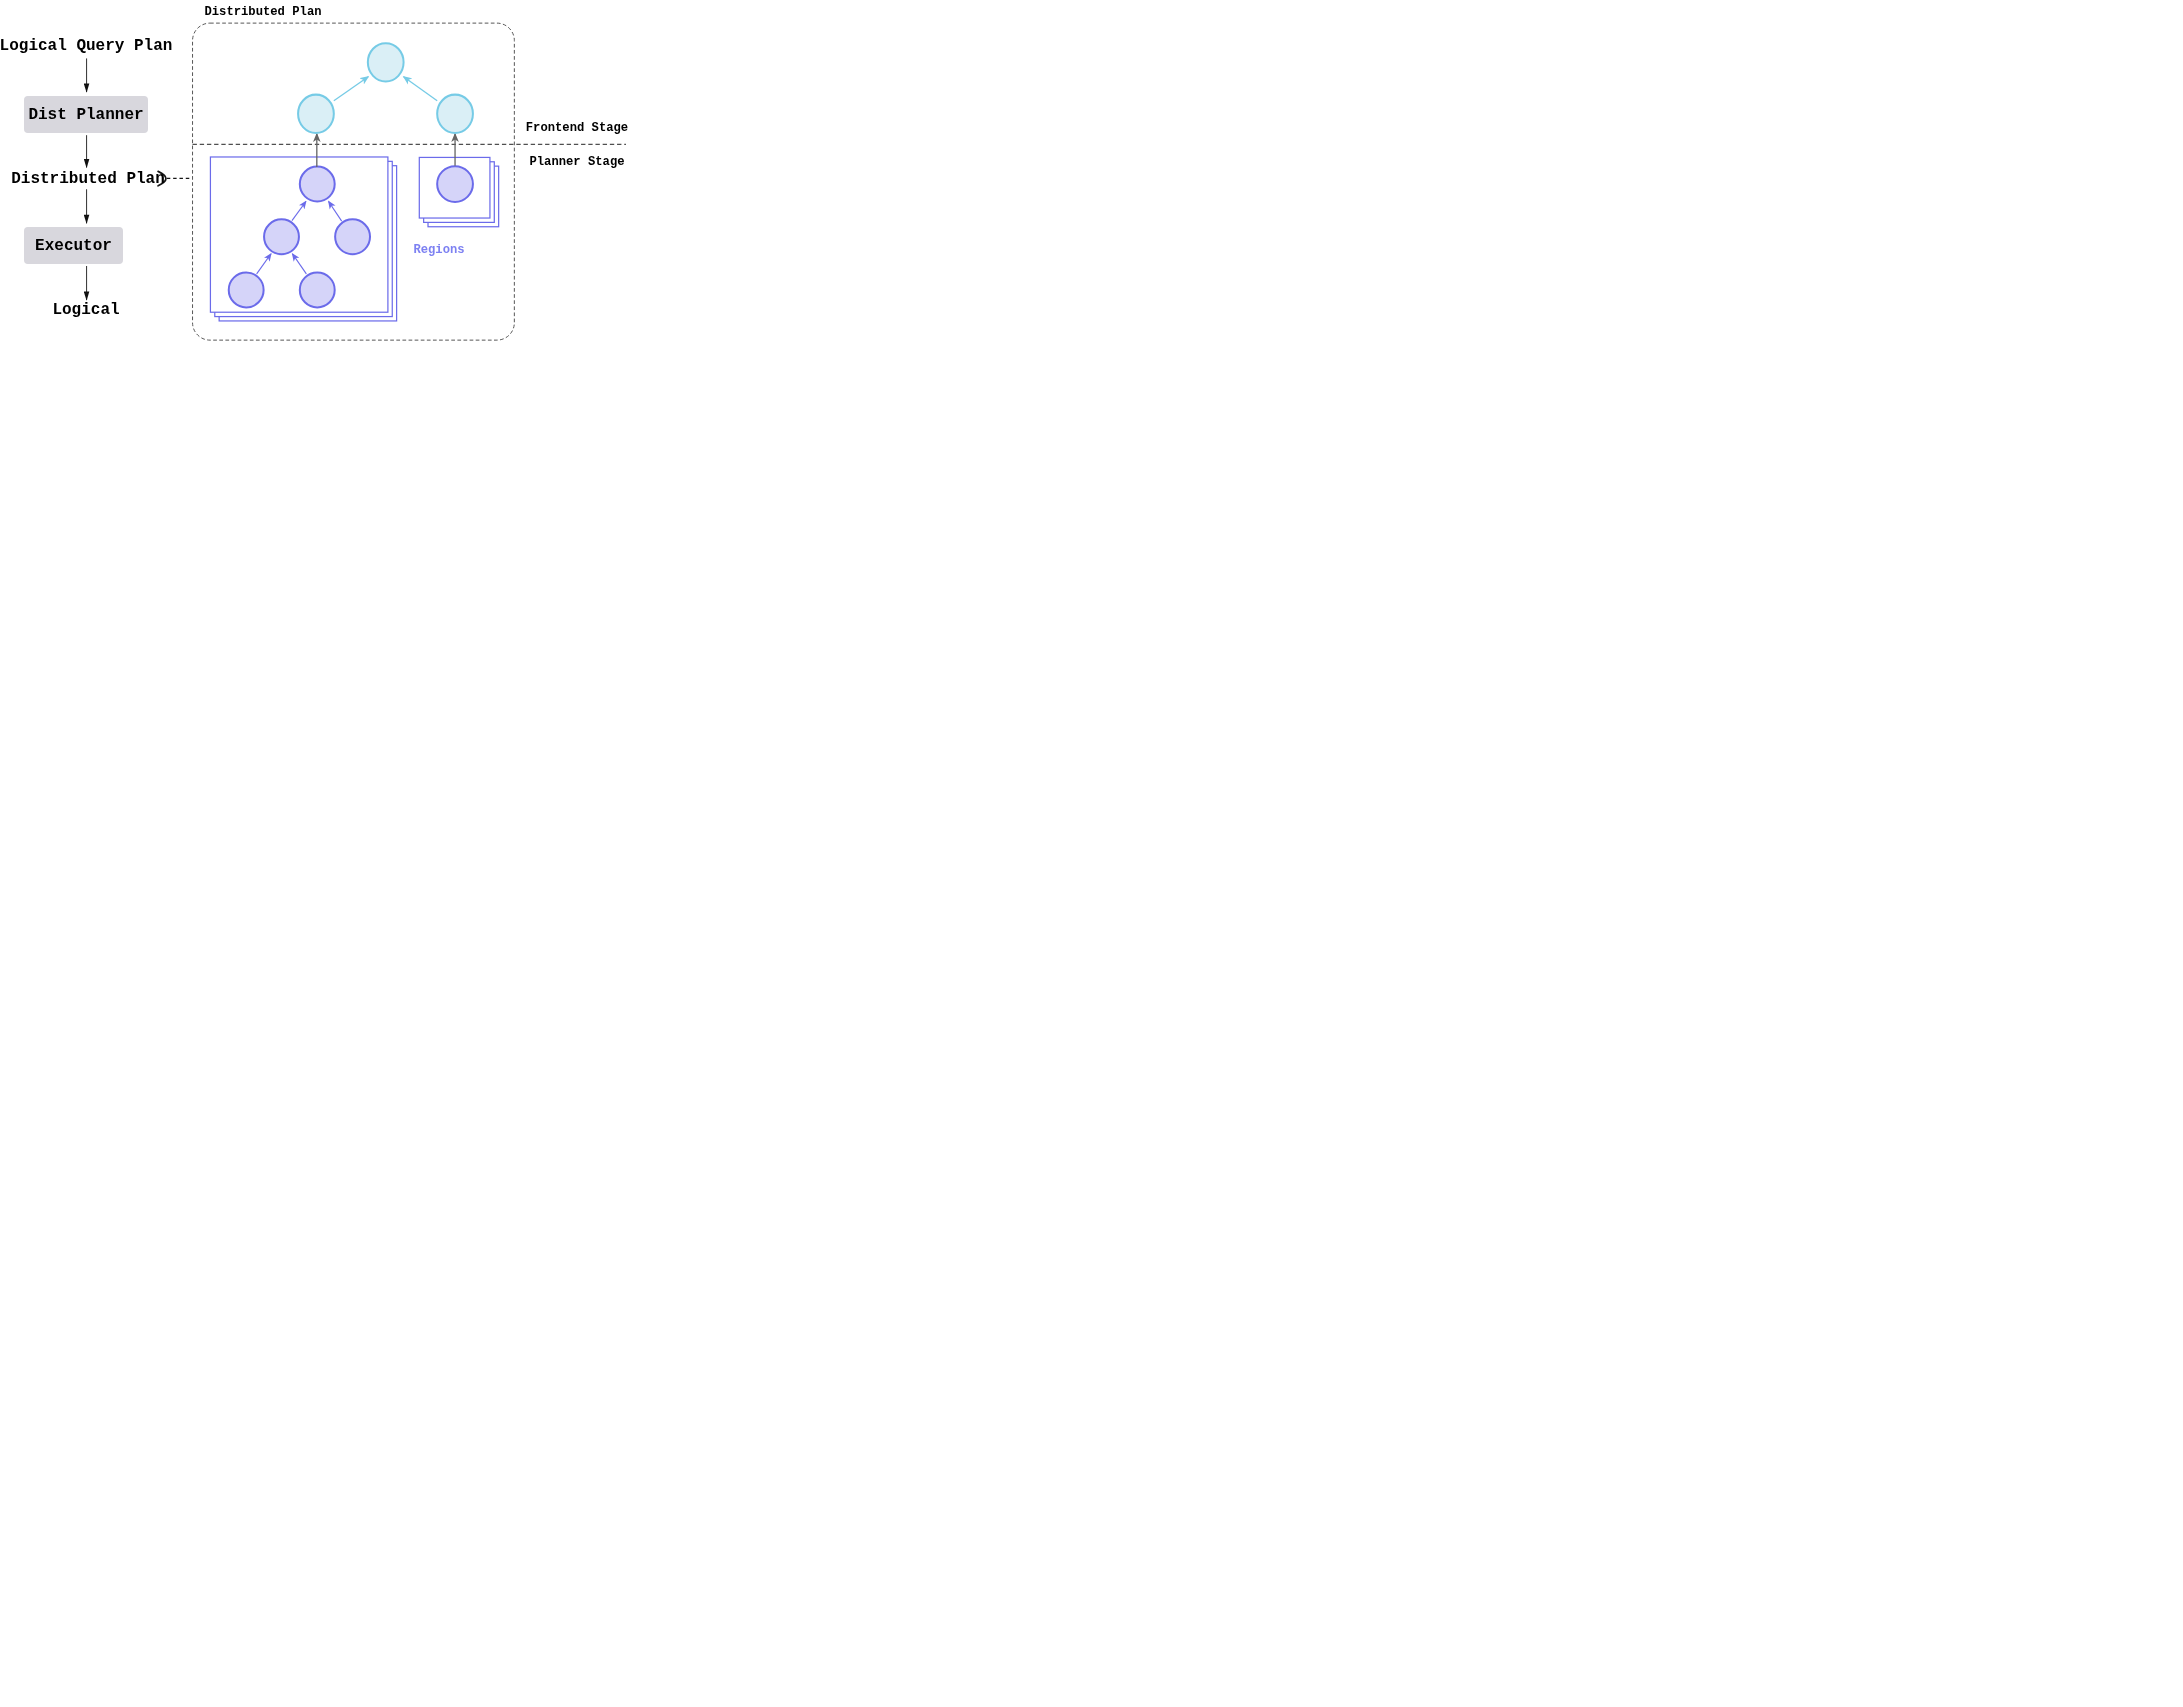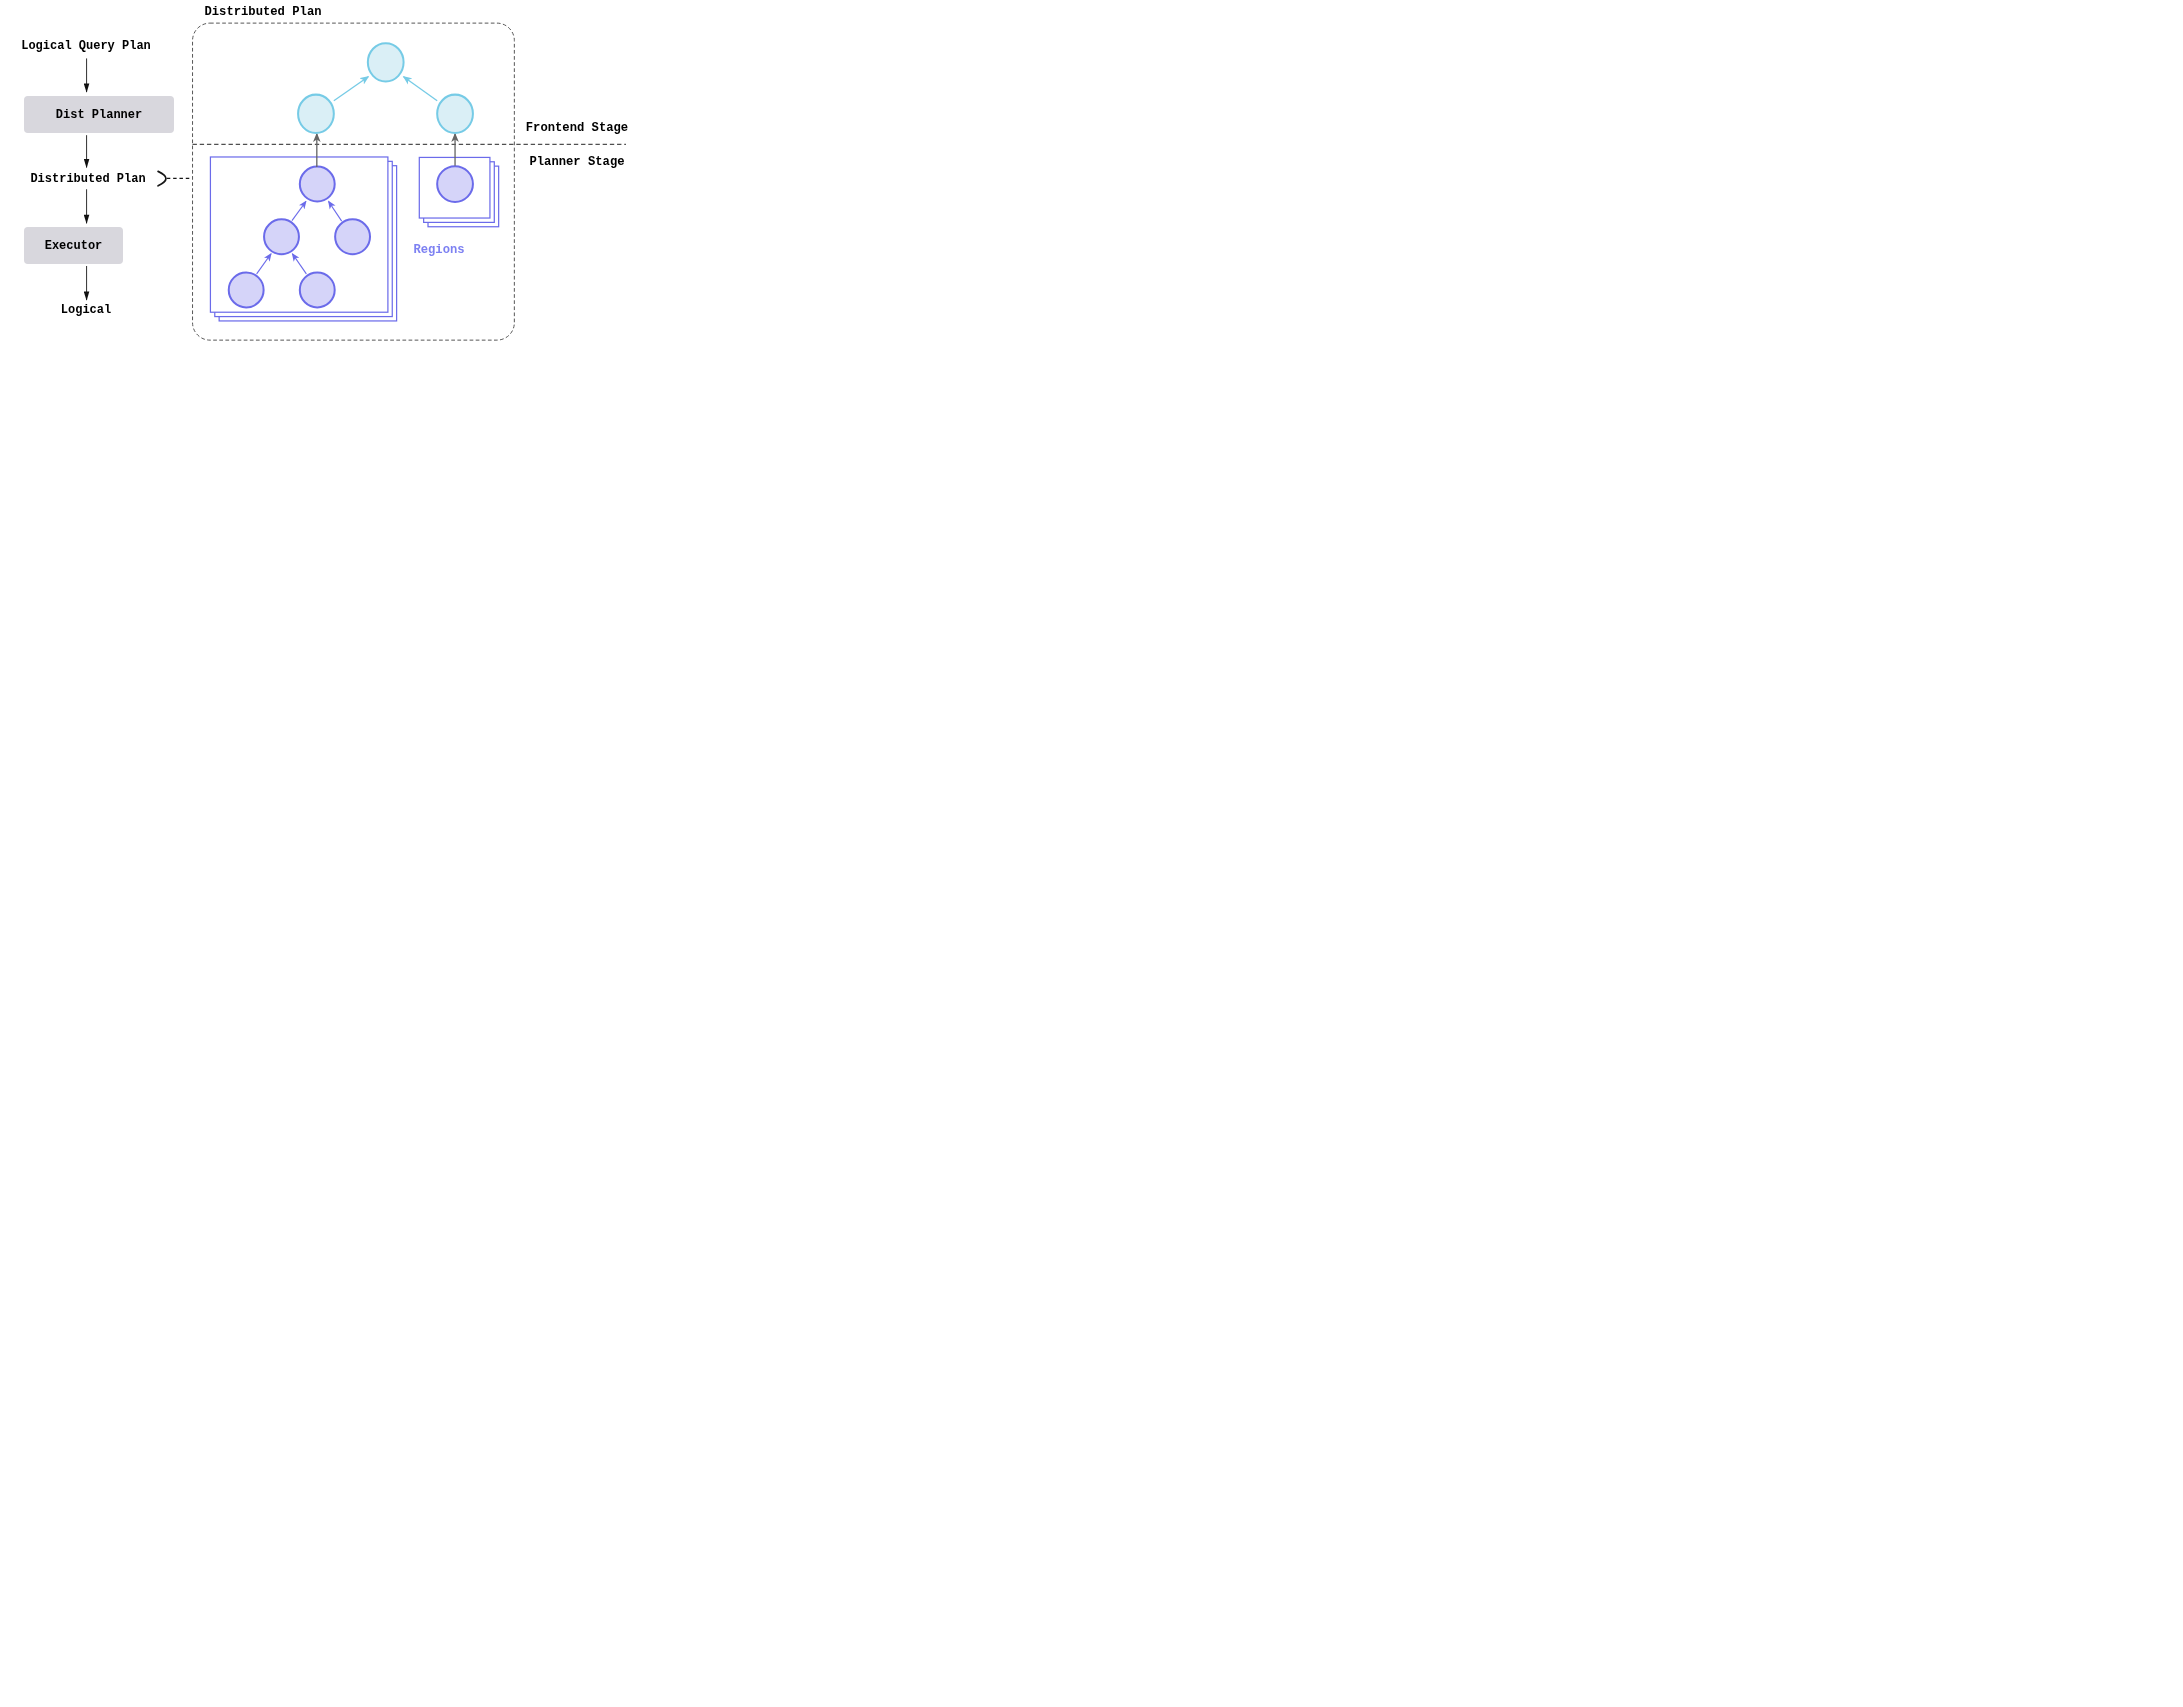--- a/index.html
+++ b/index.html
@@ -12,21 +12,21 @@
   }
   .layer{position:absolute;left:0;top:0;width:638px;height:341px;}
   .label{
     position:absolute;
     transform:translate(-50%,-50%);
     font-weight:bold;
     color:#000000;
     white-space:nowrap;
     letter-spacing:0;
   }
-  .fs32{font-size:12px;}
+  .fs32{font-size:16px;}
   .fs28{font-size:12.2px;}
   .stage-box{
     position:absolute;
     background:#d8d7dd;
     border-radius:3.9px;
     display:flex;align-items:center;justify-content:center;
   }
   .stage-box .label{position:static;transform:none;}
   .regions{color:#7d81f2;text-align:center;}
 </style>
@@ -89,21 +89,21 @@
     <ellipse cx="883" cy="143" rx="41" ry="44" fill="#daeff6" stroke="#76cbe6" stroke-width="4.6"></ellipse>
     <ellipse cx="723" cy="261" rx="41" ry="44" fill="#daeff6" stroke="#76cbe6" stroke-width="4.6"></ellipse>
     <ellipse cx="1042" cy="261" rx="41" ry="44" fill="#daeff6" stroke="#76cbe6" stroke-width="4.6"></ellipse>
 
     <line x1="764" y1="231" x2="843" y2="176" stroke="#76cbe6" stroke-width="3" marker-end="url(#mkCyan)"></line>
     <line x1="1001" y1="231" x2="924" y2="176" stroke="#76cbe6" stroke-width="3" marker-end="url(#mkCyan)"></line>
   </svg>
 
   <div class="label fs32" style="left:86px;top:46px">Logical Query Plan</div>
 
-  <div class="stage-box" style="left:24px;top:96px;width:150px;height:37px">
+  <div class="stage-box" style="left:24px;top:96px;width:124px;height:37px">
     <span class="label fs32">Dist Planner</span>
   </div>
 
   <div class="label fs32" style="left:88px;top:179px">Distributed Plan</div>
 
   <div class="stage-box" style="left:24px;top:227px;width:99px;height:37px">
     <span class="label fs32">Executor</span>
   </div>
 
   <div class="label fs32" style="left:86px;top:310px">Logical</div>

